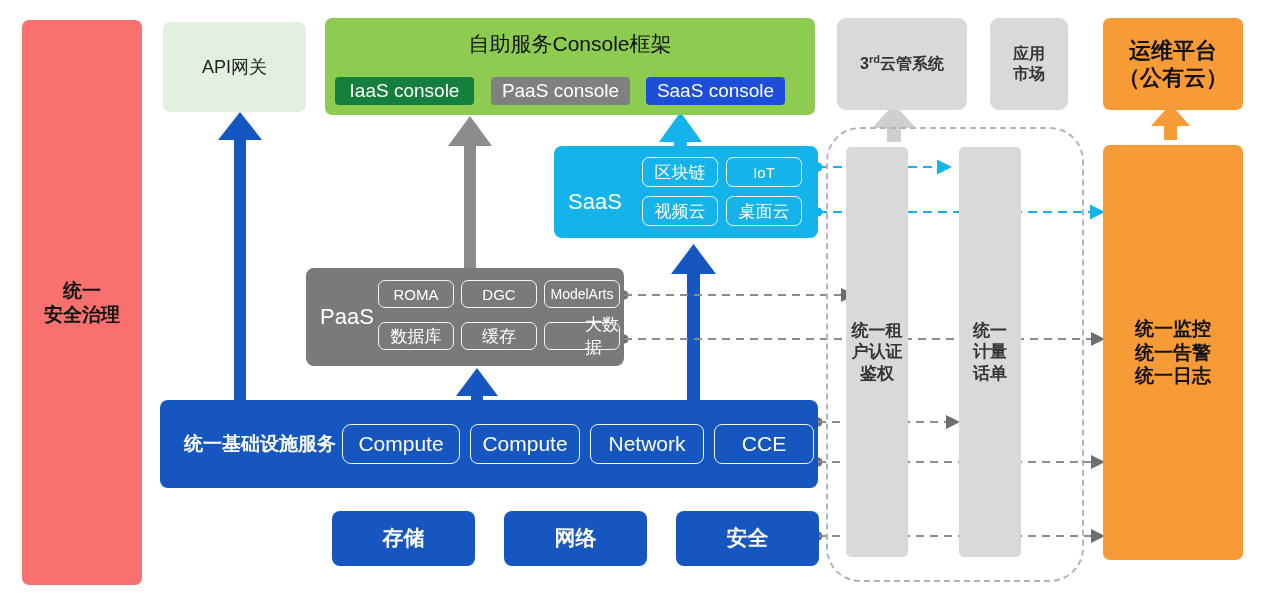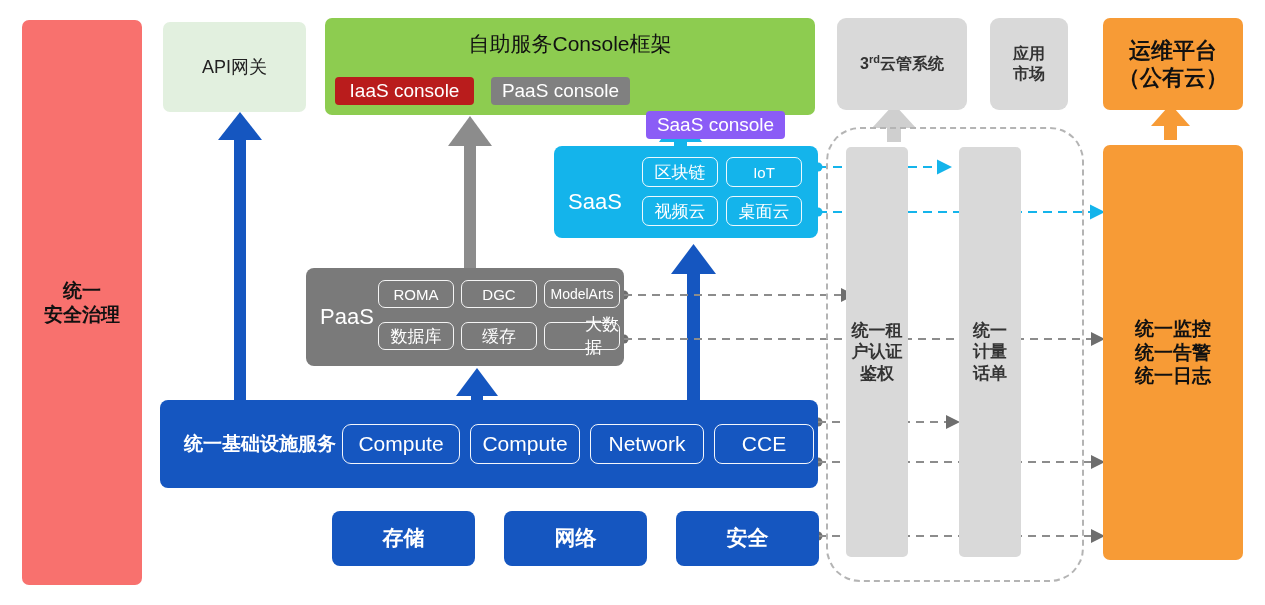--- a/index.html
+++ b/index.html
@@ -12,23 +12,23 @@
   .panel-orange{background:#F79B36;border-radius:7px;color:#111;font-size:19px;font-weight:700;}
   .panel-orange-top{background:#F79B36;border-radius:7px;color:#111;font-size:22px;font-weight:700;}
   .panel-apigw{background:#E2F0DF;border-radius:7px;color:#222;font-size:18px;font-weight:400;}
   .panel-green{background:#8DCC50;border-radius:7px;}
   .panel-gray{background:#D9D9D9;border-radius:9px;color:#333;font-size:16px;font-weight:700;}
   .col-gray{background:#D9D9D9;border-radius:5px;color:#333;font-size:17px;font-weight:700;}
 
   .green-title{position:absolute;left:0;top:12px;width:100%;text-align:center;font-size:21px;color:#111;font-weight:400;}
   .chip{position:absolute;box-sizing:border-box;display:flex;align-items:center;justify-content:center;
         border-radius:4px;color:#fff;font-size:19px;font-weight:400;}
-  .chip-iaas{background:#b91c1c;}
+  .chip-iaas{background:#15803d;}
   .chip-paas{background:#808080;}
-  .chip-saas{background:#8b5cf6;margin-top:34px;}
+  .chip-saas{background:#1d4ed8;}
 
   
   .card-saas{background:#14B4EB;border-radius:8px;}
   .card-paas{background:#7A7A7A;border-radius:8px;}
   .card-label{position:absolute;color:#fff;font-size:22px;font-weight:400;display:flex;align-items:center;}
   .subchip{position:absolute;box-sizing:border-box;display:flex;align-items:center;justify-content:center;
            border:1.6px solid rgba(255,255,255,.92);border-radius:7px;color:#fff;font-weight:400;}
   .subchip.s-cn{font-size:17px;}
   .subchip.s-en{font-size:15px;}
 

